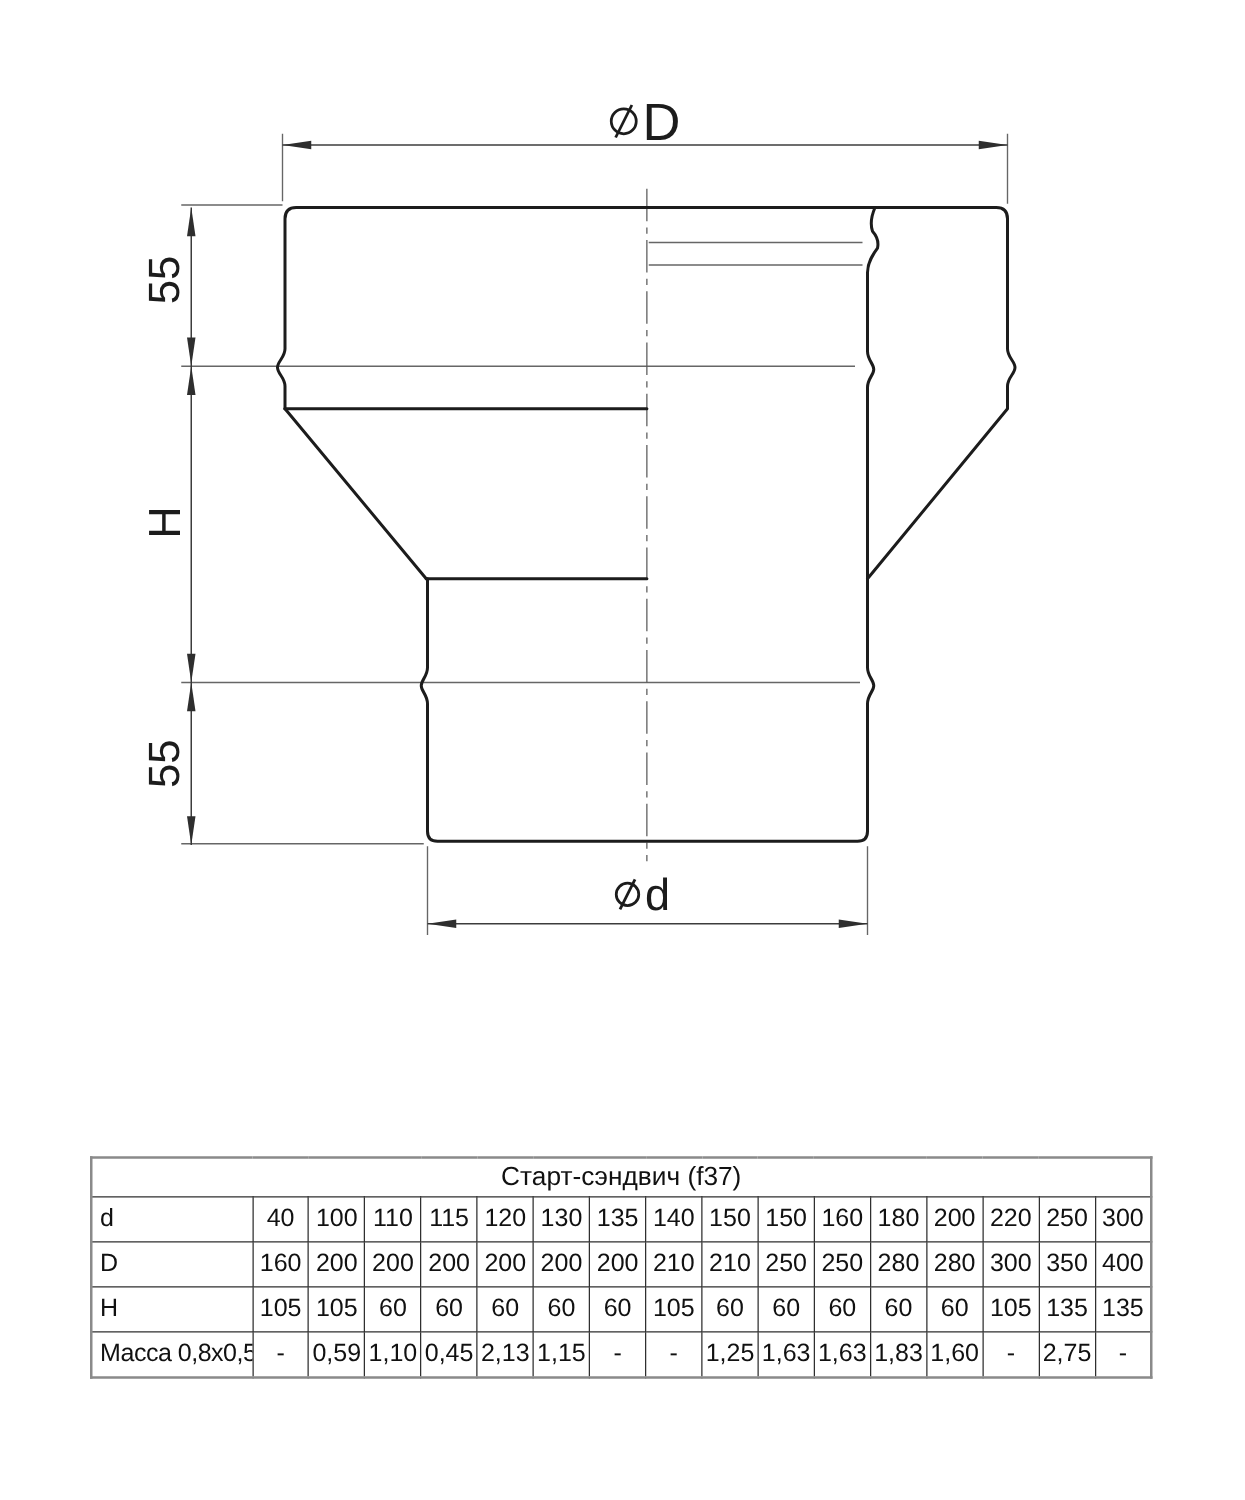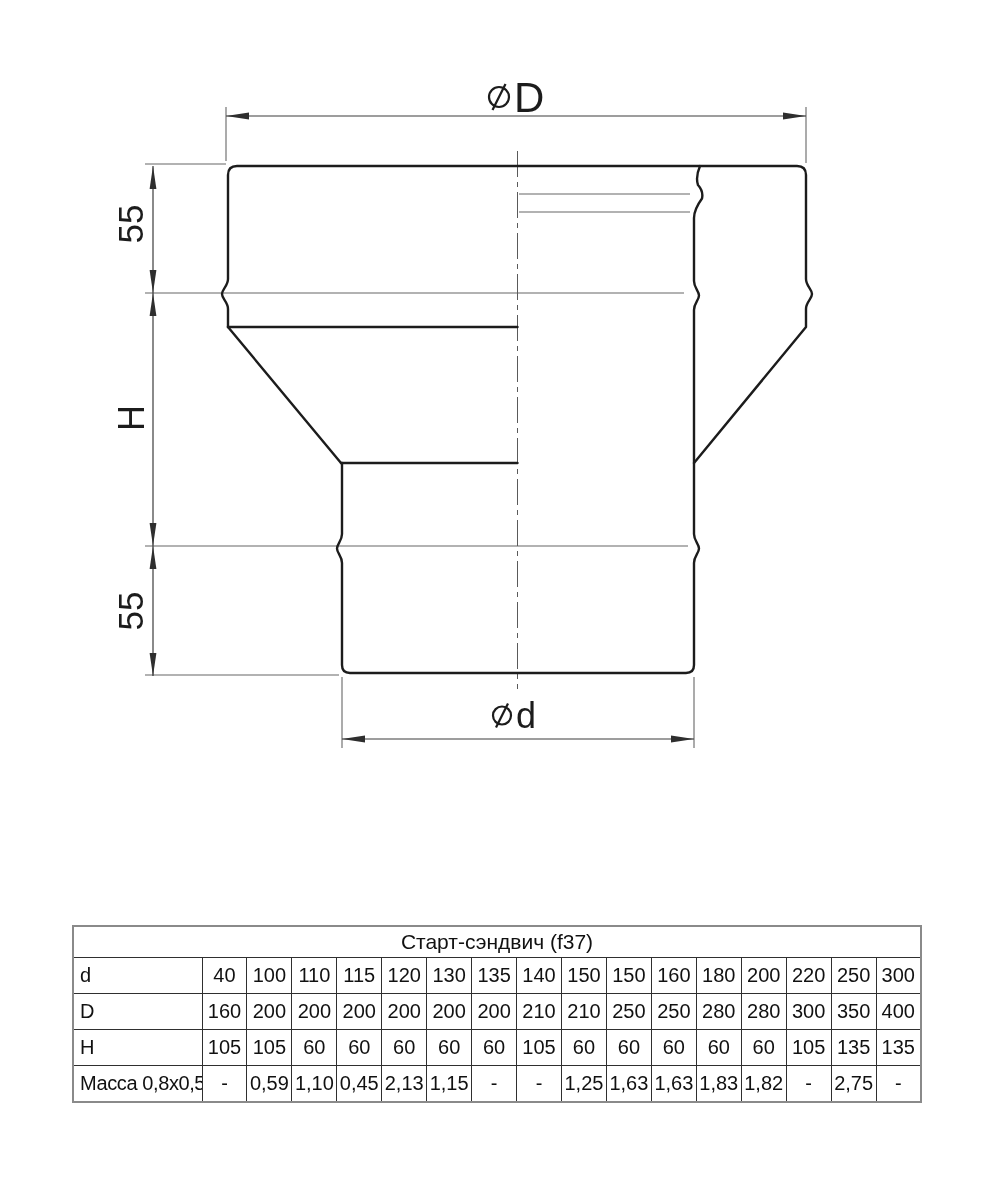--- a/index.html
+++ b/index.html
@@ -168,21 +168,21 @@
           <td>1,10</td>
           <td>0,45</td>
           <td>2,13</td>
           <td>1,15</td>
           <td>-</td>
           <td>-</td>
           <td>1,25</td>
           <td>1,63</td>
           <td>1,63</td>
           <td>1,83</td>
-          <td>1,82</td>
+          <td>1,60</td>
           <td>-</td>
           <td>2,75</td>
           <td>-</td>
         </tr>
       </tbody>
   </table>
 
 </div>
 
 </body></html>

